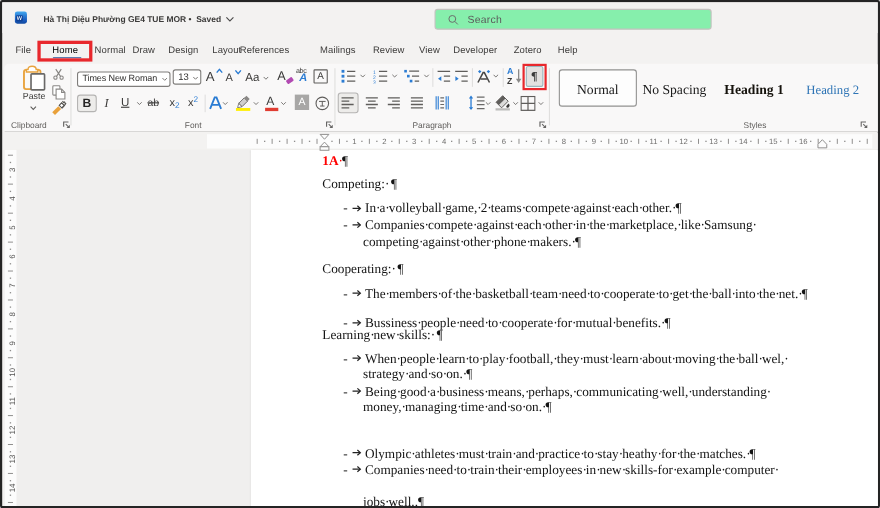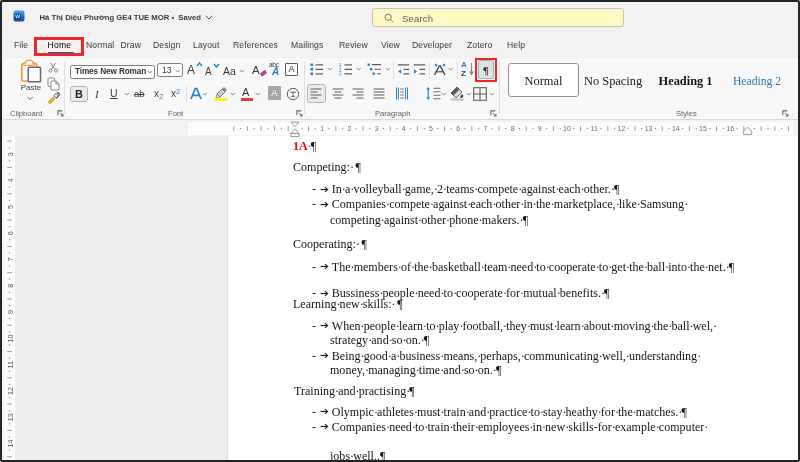--- a/index.html
+++ b/index.html
@@ -4,21 +4,21 @@
 <style>
   html,body{margin:0;padding:0;}
   *{box-sizing:border-box;}
   #win{position:relative;width:800px;height:462px;background:#f3f2f1;
        border:2px solid #242424;border-radius:2px;overflow:hidden;
        font-family:"Liberation Sans",sans-serif;}
   .abs{position:absolute;}
   
   #titlebar{position:absolute;left:0;top:0;width:100%;height:28px;background:#f3f2f1;}
   #title{position:absolute;left:37.5px;top:11px;font-size:7.7px;color:#3b3a39;white-space:nowrap;font-weight:bold;}
-  #searchbox{position:absolute;left:370px;top:6px;width:252px;height:19px;background:#fef9c3;
+  #searchbox{position:absolute;left:393px;top:6px;width:252px;height:19px;background:#86efac;
      border:1px solid #c4c2c0;border-radius:3px;font-size:9.5px;color:#5c5c5c;letter-spacing:0.2px;}
   
   .tab{position:absolute;top:38px;font-size:8.6px;color:#3b3a39;white-space:nowrap;letter-spacing:0.1px;}
   #hometab{font-weight:normal;color:#000;}
   #homeline{position:absolute;left:45.5px;top:49.5px;width:26px;height:1.8px;background:#2b579a;border-radius:1px;}
   #homebox{position:absolute;left:32px;top:34.5px;width:50px;height:19.5px;border:3px solid #e8282d;}
   
   #ribbon{position:absolute;left:2px;top:56px;width:796px;height:62px;background:#f9f8f8;
           border-bottom:1px solid #d8d7d6;border-radius:4px 4px 0 0;}
   .gsep{position:absolute;top:60px;width:1px;height:52px;background:#e0dfde;}
@@ -62,21 +62,21 @@
     </svg>
     <span style="position:absolute;left:29px;top:4px">Search</span>
   </div>
 
   <div class="tab" style="left:12px">File</div>
   <div class="tab" id="hometab" style="left:45.5px;letter-spacing:0.2px">Home</div>
   <div class="tab" style="left:84px">Normal</div>
   <div class="tab" style="left:118.5px">Draw</div>
   <div class="tab" style="left:151px">Design</div>
   <div class="tab" style="left:191px">Layout</div>
-  <div class="tab" style="left:231px">References</div>
+  <div class="tab" style="left:216px">References</div>
   <div class="tab" style="left:289px">Mailings</div>
   <div class="tab" style="left:337px">Review</div>
   <div class="tab" style="left:379px">View</div>
   <div class="tab" style="left:410px">Developer</div>
   <div class="tab" style="left:465px">Zotero</div>
   <div class="tab" style="left:505px">Help</div>
   <div id="homeline"></div>
   <div id="homebox"></div>
 
   <div id="ribbon"></div>
@@ -107,21 +107,21 @@
     <path d="M10.3 7.2 L12.9 4.4" stroke="#55534f" stroke-width="1.1"></path>
   </svg>
   <div class="glabel" style="left:8px">Clipboard</div>
   <svg class="launcher" style="left:55px" width="8" height="8" viewBox="0 0 8 8">
     <path d="M1 6 V1 H6" fill="none" stroke="#666564" stroke-width="1.2"></path>
     <path d="M3.2 3.2 L6 6" stroke="#666564" stroke-width="1.1"></path>
     <path d="M7.4 3.9 V7.4 H3.9 z" fill="#666564"></path>
   </svg>
   <div class="gsep" style="left:62px"></div>
 
-  <div class="abs" style="left:68px;top:62.7px;width:85px;height:14px;background:#fff;border:1px solid #7f7d7b;border-radius:2.5px;font-weight:bold;">
+  <div class="abs" style="left:68px;top:62.7px;width:85px;height:14px;background:#fff;border:1px solid #7f7d7b;border-radius:2.5px;">
     <span style="position:absolute;left:4px;top:1px;font-size:8.2px;color:#323130;white-space:nowrap;letter-spacing:-0.1px">Times New Roman</span>
     <svg style="position:absolute;right:2px;top:4.5px" width="5.5" height="4" viewBox="0 0 8 5">
         <path d="M1 1 L4 4 L7 1" fill="none" stroke="#5f5d5b" stroke-width="1.1"></path>
       </svg>
   </div>
   <div class="abs" style="left:155px;top:61px;width:26px;height:14px;background:#fff;border:1px solid #7f7d7b;border-radius:2.5px;">
     <span style="position:absolute;left:4px;top:1px;font-size:8.6px;color:#323130">13</span>
     <svg style="position:absolute;right:2px;top:4.5px" width="5.5" height="4" viewBox="0 0 8 5">
         <path d="M1 1 L4 4 L7 1" fill="none" stroke="#5f5d5b" stroke-width="1.1"></path>
       </svg>
@@ -475,21 +475,20 @@
     <div class="dl" style="left:308px;top:182.7px"><u>-<svg width="9" height="7" viewBox="0 0 9 7">
             <path d="M0.5 3.5 H7.4" stroke="#222" stroke-width="1.2"></path>
             <path d="M4.9 1.1 L7.6 3.5 L4.9 5.9" fill="none" stroke="#222" stroke-width="1.1"></path>
           </svg></u>When<b>·</b>people<b>·</b>learn<b>·</b>to<b>·</b>play<b>·</b>football,<b>·</b>they<b>·</b>must<b>·</b>learn<b>·</b>about<b>·</b>moving<b>·</b>the<b>·</b>ball<b>·</b>wel,<b>·</b></div>
     <div class="dl" style="left:326px;top:196.7px">strategy<b>·</b>and<b>·</b>so<b>·</b>on.<b>·</b>¶</div>
     <div class="dl" style="left:308px;top:212.7px"><u>-<svg width="9" height="7" viewBox="0 0 9 7">
             <path d="M0.5 3.5 H7.4" stroke="#222" stroke-width="1.2"></path>
             <path d="M4.9 1.1 L7.6 3.5 L4.9 5.9" fill="none" stroke="#222" stroke-width="1.1"></path>
           </svg></u>Being<b>·</b>good<b>·</b>a<b>·</b>business<b>·</b>means,<b>·</b>perhaps,<b>·</b>communicating<b>·</b>well,<b>·</b>understanding<b>·</b></div>
     <div class="dl" style="left:326px;top:226.7px">money,<b>·</b>managing<b>·</b>time<b>·</b>and<b>·</b>so<b>·</b>on.<b>·</b>¶</div>
-    <div class="dl" style="left:290px;top:247.7px">Training<b>·</b>and<b>·</b>practising<b>·</b>¶</div>
     <div class="dl" style="left:308px;top:268.7px"><u>-<svg width="9" height="7" viewBox="0 0 9 7">
             <path d="M0.5 3.5 H7.4" stroke="#222" stroke-width="1.2"></path>
             <path d="M4.9 1.1 L7.6 3.5 L4.9 5.9" fill="none" stroke="#222" stroke-width="1.1"></path>
           </svg></u>Olympic<b>·</b>athletes<b>·</b>must<b>·</b>train<b>·</b>and<b>·</b>practice<b>·</b>to<b>·</b>stay<b>·</b>heathy<b>·</b>for<b>·</b>the<b>·</b>matches.<b>·</b>¶</div>
     <div class="dl" style="left:308px;top:283.7px"><u>-<svg width="9" height="7" viewBox="0 0 9 7">
             <path d="M0.5 3.5 H7.4" stroke="#222" stroke-width="1.2"></path>
             <path d="M4.9 1.1 L7.6 3.5 L4.9 5.9" fill="none" stroke="#222" stroke-width="1.1"></path>
           </svg></u>Companies<b>·</b>need<b>·</b>to<b>·</b>train<b>·</b>their<b>·</b>employees<b>·</b>in<b>·</b>new<b>·</b>skills-for<b>·</b>example<b>·</b>computer<b>·</b></div>
     <div class="dl" style="left:326px;top:312.7px">jobs<b>·</b>well..¶</div>
   </div>

